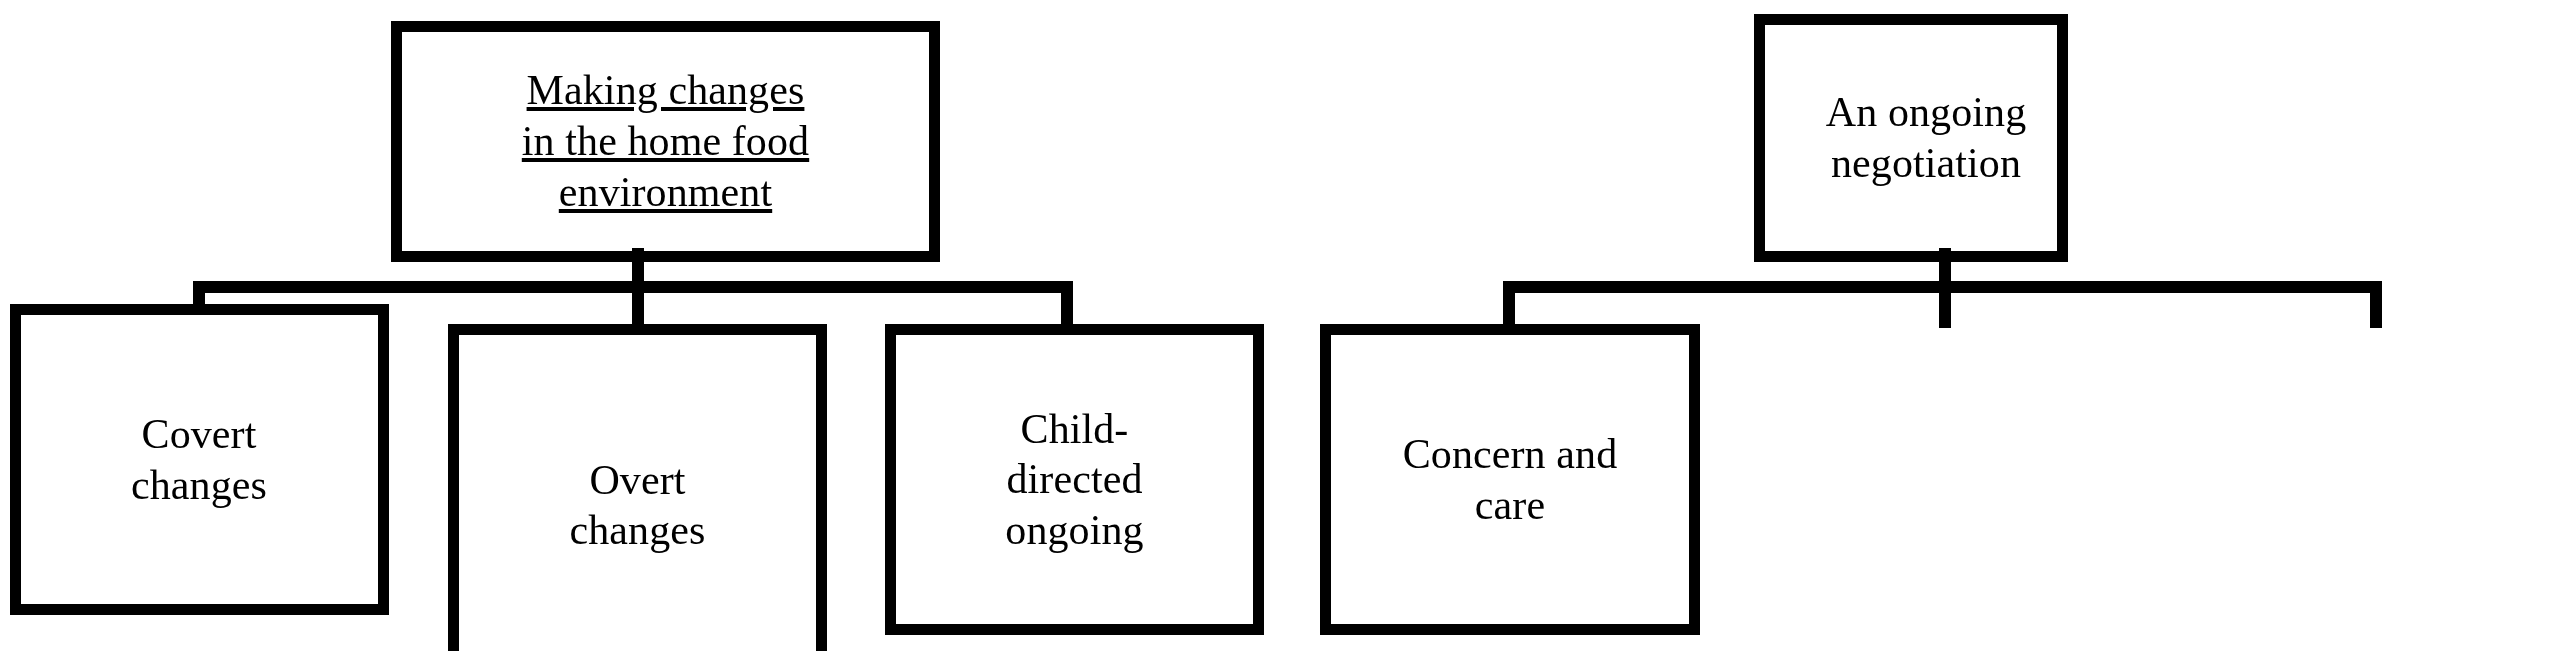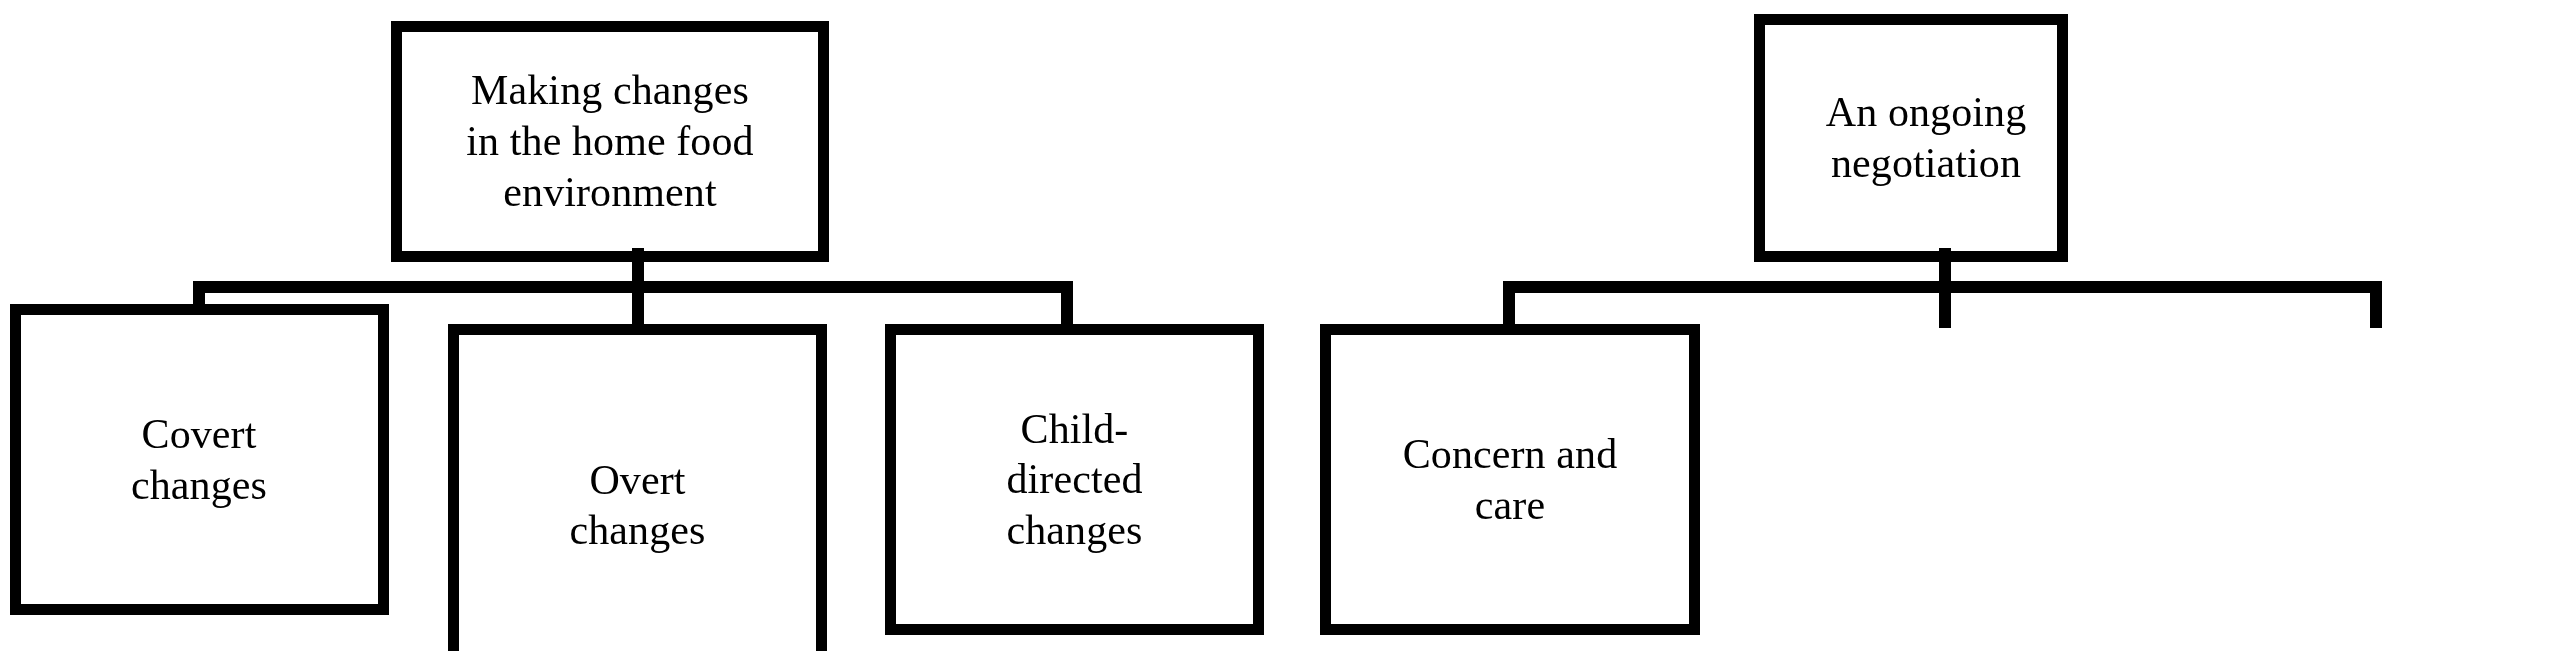--- a/index.html
+++ b/index.html
@@ -42,21 +42,21 @@
   .connector-line {
     position: absolute;
     background: #000000;
   }
 </style>
 </head>
 <body>
 
 <div id="canvas">
 
-  <div class="node-box parent-box" style="left:391px; top:21px; width:438px; height:241px;">
+  <div class="node-box parent-box" style="left:391px; top:21px; width:549px; height:241px;text-decoration:underline;">
     <span class="node-label">Making changes
 in the home food
 environment</span>
   </div>
 
   <div class="connector-line" style="left:632px; top:248px; width:12.2px; height:45px;"></div>
 
   <div class="connector-line" style="left:193px; top:281px; width:880px; height:12.2px;"></div>
 
   <div class="connector-line" style="left:193px; top:281px; width:12.2px; height:47px;"></div>
@@ -69,21 +69,21 @@
   </div>
 
   <div class="node-box" style="left:448px; top:324px; width:379px; height:362px;">
     <span class="node-label">Overt
 changes</span>
   </div>
 
   <div class="node-box" style="left:885px; top:324px; width:379px; height:311px;">
     <span class="node-label">Child-
 directed
-changes</span>
+ongoing</span>
   </div>
 
   <div class="node-box parent-box" style="left:1754px; top:14.2px; width:314px; height:248px;padding-left:30px;">
     <span class="node-label">An ongoing
 negotiation</span>
   </div>
 
   <div class="connector-line" style="left:1939px; top:248px; width:12.2px; height:45px;"></div>
 
   <div class="connector-line" style="left:1503px; top:281px; width:879px; height:12.2px;"></div>

